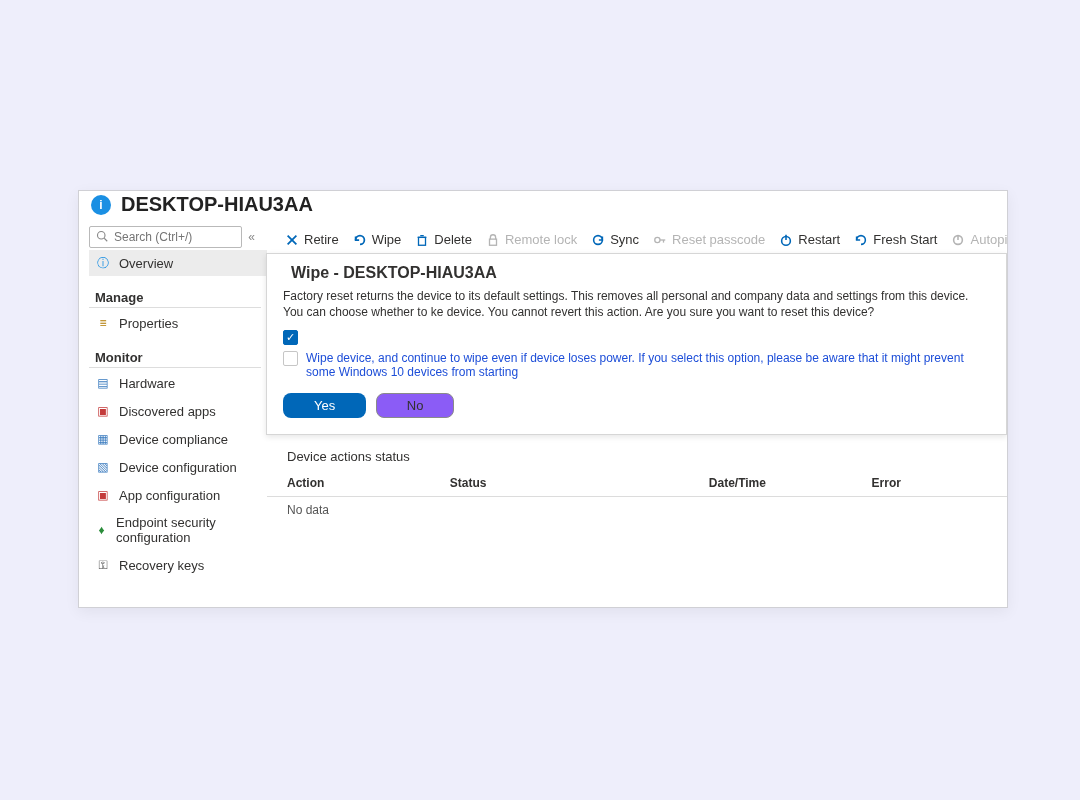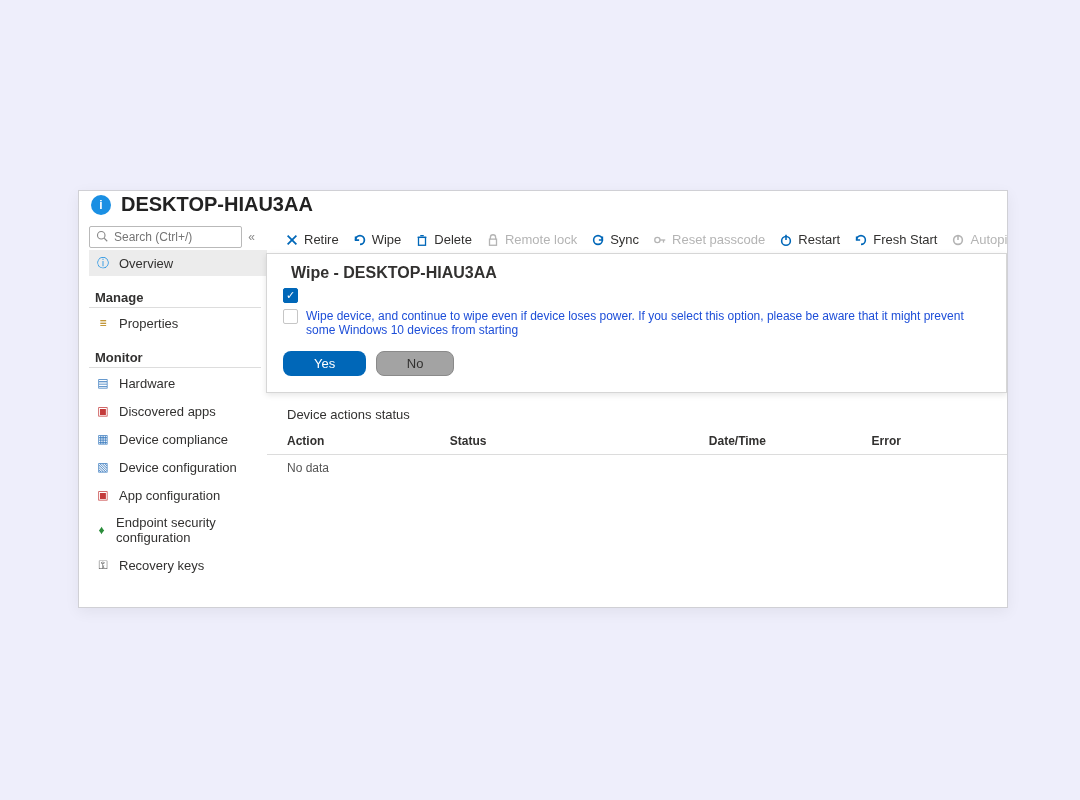--- a/index.html
+++ b/index.html
@@ -125,21 +125,21 @@
   .cb-row.disabled { color: #1d4ed8; }
   .panel-actions { margin-top: 14px; }
   .btn {
     display: inline-block;
     min-width: 56px; text-align: right;
     padding: 4px 30px; font-size: 13px;
     border-radius: 8px; cursor: pointer;
     border: 1px solid transparent;
   }
   .btn.primary { background: #0067b8; color: #fff; }
-  .btn.secondary { background: #a3a3a3; color: #323130; border: 1px solid #8a8a8a; margin-left: 6px; }
+  .btn.secondary { background: #8b5cf6; color: #323130; border: 1px solid #8a8a8a; margin-left: 6px; }
   
   .section-title { font-size: 13px; padding: 14px 0 6px 20px; color: #323130; }
   table.status {
     width: 100%; border-collapse: collapse;
     font-size: 12px;
   }
   table.status th {
     text-align: left; font-weight: 600;
     padding: 6px 8px 6px 20px;
     border-bottom: 1px solid #dcdcdc;
@@ -306,20 +306,21 @@
                 <line x1="8" y1="3" x2="8" y2="8" stroke="#b4b4b4" stroke-width="1.8"></line>
               </svg>
             </span>
           <span>Autopilot Reset</span>
         </div>
 
       </div>
 
       <div class="panel">
         <h2>Wipe - DESKTOP-HIAU3AA</h2>
+        <p class="desc">Factory reset returns the device to its default settings. This removes all personal and company data and settings from this device. You can choose whether to ke device. You cannot revert this action. Are you sure you want to reset this device?</p>
 
         <div class="cb-row">
           <span class="cb checked">✓</span>
         </div>
         <div class="cb-row disabled">
           <span class="cb disabled"></span>
           <span>Wipe device, and continue to wipe even if device loses power. If you select this option, please be aware that it might prevent some Windows 10 devices from starting</span>
         </div>
 
         <div class="panel-actions">

